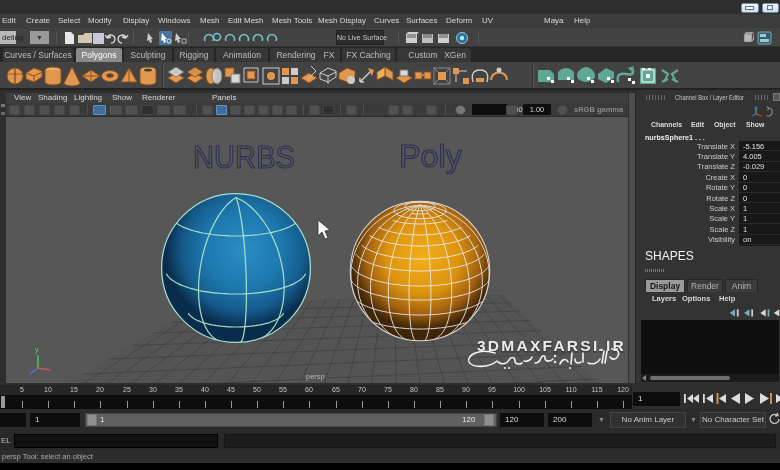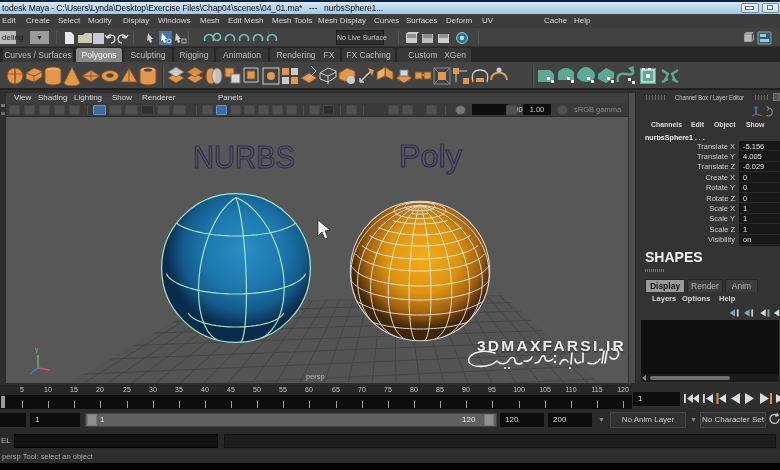--- a/index.html
+++ b/index.html
@@ -29,21 +29,21 @@
 #split{left:628px;top:93px;width:8px;height:290px;background:#4d4d4d;border-left:1px solid #303030;border-right:1px solid #262626;}
 #rpanel{left:636px;top:90px;width:144px;height:293px;background:#333333;}
 .dots{top:95px;height:5px;background-image:repeating-linear-gradient(90deg,#6a6a6a 0 1px,transparent 1px 3px);}
 #cbtitle{left:675px;top:94px;width:110px;color:#c9c9c9;font-size:6.8px;white-space:nowrap;transform:scaleX(0.85);transform-origin:0 0;}
 #cbmenu span{position:absolute;top:120px;color:#dedede;font-size:7.5px;font-weight:bold;white-space:nowrap;transform:scaleX(0.92);transform-origin:0 0;}
 #cbobj{left:645px;top:133px;color:#efefef;font-size:7.5px;font-weight:bold;transform:scaleX(0.95);transform-origin:0 0;}
 #valcol{left:739px;top:141px;width:41px;height:105px;background:#181818;background-image:repeating-linear-gradient(#181818 0 9.4px,#2b2b2b 9.4px 10.4px);}
 .crow{width:137px;height:10.4px;font-size:7.5px;color:#cccccc;line-height:10.4px;white-space:nowrap;}
 .clab{position:absolute;right:45px;text-align:right;}
 .cval{position:absolute;left:100px;color:#e2e2e2;}
-#shapes{left:645px;top:249px;color:#f2f2f2;font-size:14px;font-weight:bold;}
+#shapes{left:645px;top:249px;color:#f2f2f2;font-size:12px;font-weight:normal;}
 #shaperow{left:640px;top:258px;width:140px;height:11px;background:#474747;color:#e8e8e8;font-size:7.5px;line-height:11px;padding-left:12px;}
 #tinymarks{left:645px;top:269px;width:20px;height:3px;background-image:repeating-linear-gradient(90deg,#777 0 1px,transparent 1px 2px);}
 .rtab{top:279px;height:13px;background:#3c3c3c;color:#b5b5b5;font-size:8.5px;line-height:13px;text-align:center;border:1px solid #262626;border-bottom:none;white-space:nowrap;}
 .rtabsel{background:#9a9a9a;color:#161616;font-weight:bold;}
 #laymenu span{position:absolute;top:294px;color:#d8d8d8;font-size:7.5px;font-weight:bold;white-space:nowrap;}
 #laybox{left:641px;top:320px;width:138px;height:54px;background:#0f0f0f;}
 #layscroll{left:641px;top:374px;width:138px;height:8px;background:#1b1b1b;}
 #layscrollbar{left:650px;top:376px;width:80px;height:4px;background:#6f6f6f;border-radius:2px;}
 #timenums{left:0;top:385px;width:632px;height:10px;background:#262626;color:#c6c6c6;font-size:7px;}
 #timenums span{position:absolute;top:1px;width:16px;text-align:center;}
@@ -58,21 +58,20 @@
 .dropbox{top:412px;height:16px;background:#313131;border:1px solid #454545;color:#cccccc;font-size:8px;line-height:14px;text-align:center;white-space:nowrap;}
 .droparrow{top:416px;color:#8a8a8a;font-size:7px;}
 #cmdrow{left:0;top:432px;width:780px;height:18px;background:#282828;color:#bbbbbb;font-size:8px;}
 #cmdin{left:14px;top:434px;width:204px;height:14px;background:#111;border:1px solid #000;}
 #cmdout{left:224px;top:434px;width:552px;height:14px;background:#1d1d1d;border:1px solid #151515;}
 #helprow{left:0;top:450px;width:780px;height:13px;background:#2d2d2d;color:#a8a8a8;font-size:7.5px;line-height:13px;}
 #blackbottom{left:0;top:463px;width:780px;height:7px;background:#020202;}
 </style></head>
 <body>
 <div id="page">
-<div class="ab" id="titlebar"><span style="margin-left:2px;">todesk Maya - C:\Users\Lynda\Desktop\Exercise Files\Chap04\scenes\04_01.ma*&nbsp;&nbsp;&nbsp;---&nbsp;&nbsp;&nbsp;nurbsSphere1...</span></div>
 <div class="ab winbtn" style="left:741px;width:18px;"></div>
 <div class="ab winbtn" style="left:762px;width:17px;"></div>
 <div class="ab" style="left:745px;top:6px;width:9px;height:4px;border:1px solid #5a718a;background:#fff;"></div>
 <div class="ab" style="left:767px;top:5px;width:6px;height:5px;border:1px solid #5a718a;background:#e8f0f8;"></div>
 
 <div class="ab" id="menubar">
 <span style="left:2px;">Edit</span>
       <span style="left:26px;">Create</span>
       <span style="left:58px;">Select</span>
       <span style="left:88px;">Modify</span>
@@ -80,21 +79,21 @@
       <span style="left:158px;">Windows</span>
       <span style="left:200px;">Mesh</span>
       <span style="left:228px;">Edit Mesh</span>
       <span style="left:272px;">Mesh Tools</span>
       <span style="left:318px;">Mesh Display</span>
       <span style="left:374px;">Curves</span>
       <span style="left:406px;">Surfaces</span>
       <span style="left:446px;">Deform</span>
       <span style="left:482px;">UV</span>
       <span style="left:502px;margin-top:31px;">Generate</span>
-      <span style="left:544px;">Cache</span>
+      <span style="left:544px;">Maya</span>
       <span style="left:574px;">Help</span>
 </div>
 
 <div class="ab" id="statusrow"></div>
 <div class="ab" id="modeldrop">deling</div>
 <div class="ab" id="modeldroparrow">▼</div>
 <div class="ab vsep" style="left:56px;"></div>
 <div class="ab vsep" style="left:133px;"></div>
 <div class="ab vsep" style="left:188px;"></div>
 <div class="ab vsep" style="left:268px;"></div>
@@ -311,21 +310,21 @@
         </g>
  </g>
 </svg>
 
 <div class="ab" id="vpmenu">
 <span style="left:8px;">View</span>
       <span style="left:32px;">Shading</span>
       <span style="left:68px;">Lighting</span>
       <span style="left:106px;">Show</span>
       <span style="left:136px;">Renderer</span>
-      <span style="left:180px;padding-left:32px;">Panels</span>
+      <span style="left:174px;padding-left:32px;">Panels</span>
 </div>
 <div class="ab" id="vpicons"></div>
 <div class="ab vico" style="left:9px;"></div>
 <div class="ab vico" style="left:24px;"></div>
 <div class="ab vico" style="left:39px;"></div>
 <div class="ab vico" style="left:54px;"></div>
 <div class="ab vico" style="left:69px;"></div>
 <div class="ab vsep2" style="left:87px;"></div>
 <div class="ab vico vicohl" style="left:93px;width:13px;"></div>
 <div class="ab vico" style="left:109px;width:13px;"></div>
@@ -349,21 +348,21 @@
 <div class="ab vsep2" style="left:363px;"></div>
 <div class="ab vico" style="left:388px;"></div>
 <div class="ab vico" style="left:402px;"></div>
 <div class="ab vico" style="left:426px;"></div>
 <div class="ab vsep2" style="left:445px;"></div>
 <div class="ab vico" style="left:455px;background:#777;border-radius:5px;"></div>
 <div class="ab vfield" style="left:472px;width:28px;padding-left:36px;">0.00</div>
 <div class="ab vico" style="left:506px;"></div>
 <div class="ab vfield" style="left:523px;width:28px;">1.00</div>
 <div class="ab vico" style="left:557px;border-radius:5px;"></div>
-<div class="ab" style="left:574px;top:104px;width:50px;height:11px;color:#8a8a8a;font-size:7.5px;line-height:11px;">sRGB gamma</div>
+<div class="ab" style="left:574px;top:104px;width:50px;height:11px;color:#8a8a8a;font-size:7.5px;line-height:11px;font-weight:bold;">sRGB gamma</div>
 <div class="ab" style="left:631px;top:107px;color:#777;font-size:6px;">▼</div>
 
 <div class="ab" id="view3d"></div>
 <div class="ab" style="left:1px;top:104px;width:4px;height:3px;background:#777;"></div>
 <div class="ab" style="left:1px;top:112px;width:4px;height:3px;background:#666;"></div>
 <svg class="ab" style="left:6px;top:117px;" width="622" height="266" viewBox="6 117 622 266">
  <defs>
   <radialGradient id="bluegrad" cx="0.55" cy="0.38" r="0.52">
    <stop offset="0" stop-color="#2b8ec4"></stop>
           <stop offset="0.5" stop-color="#1d78ae"></stop>

